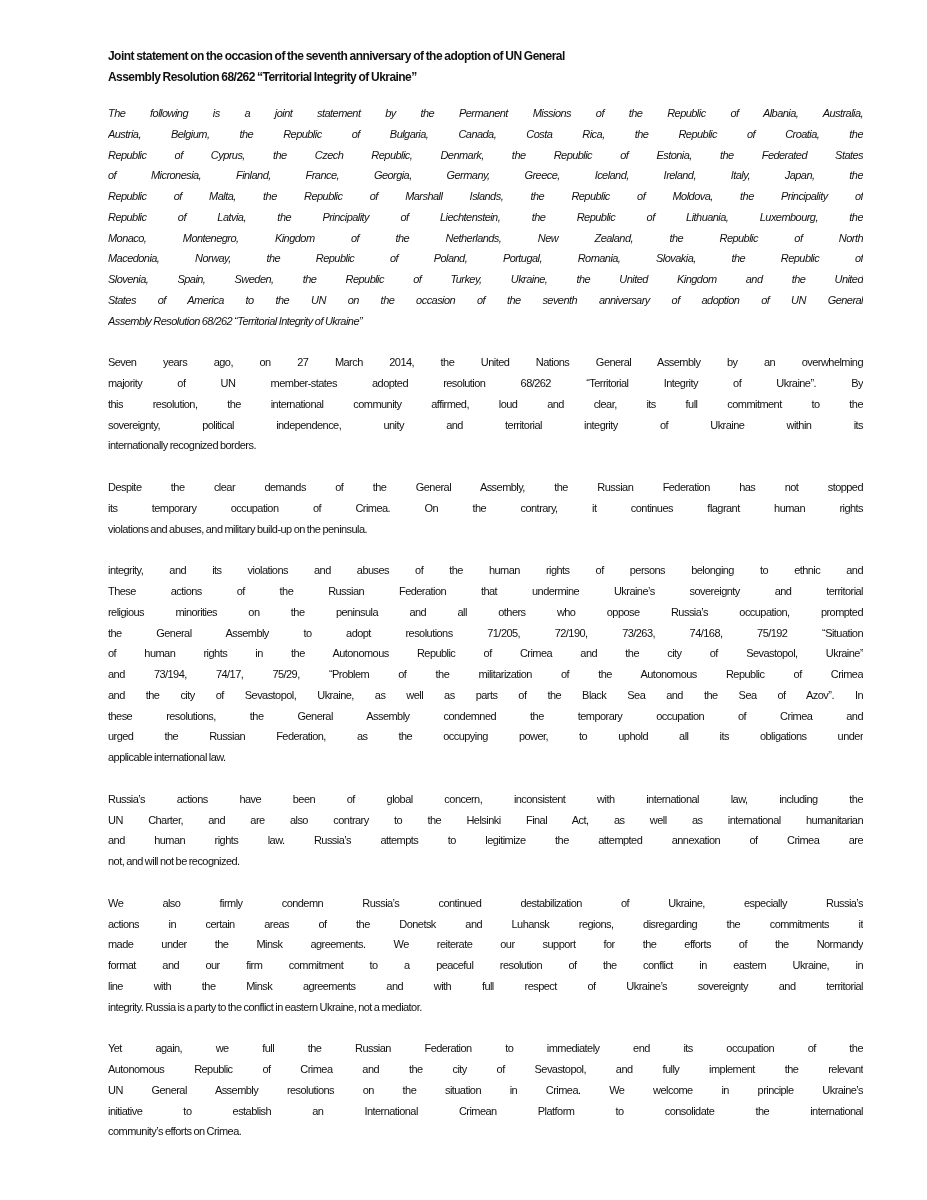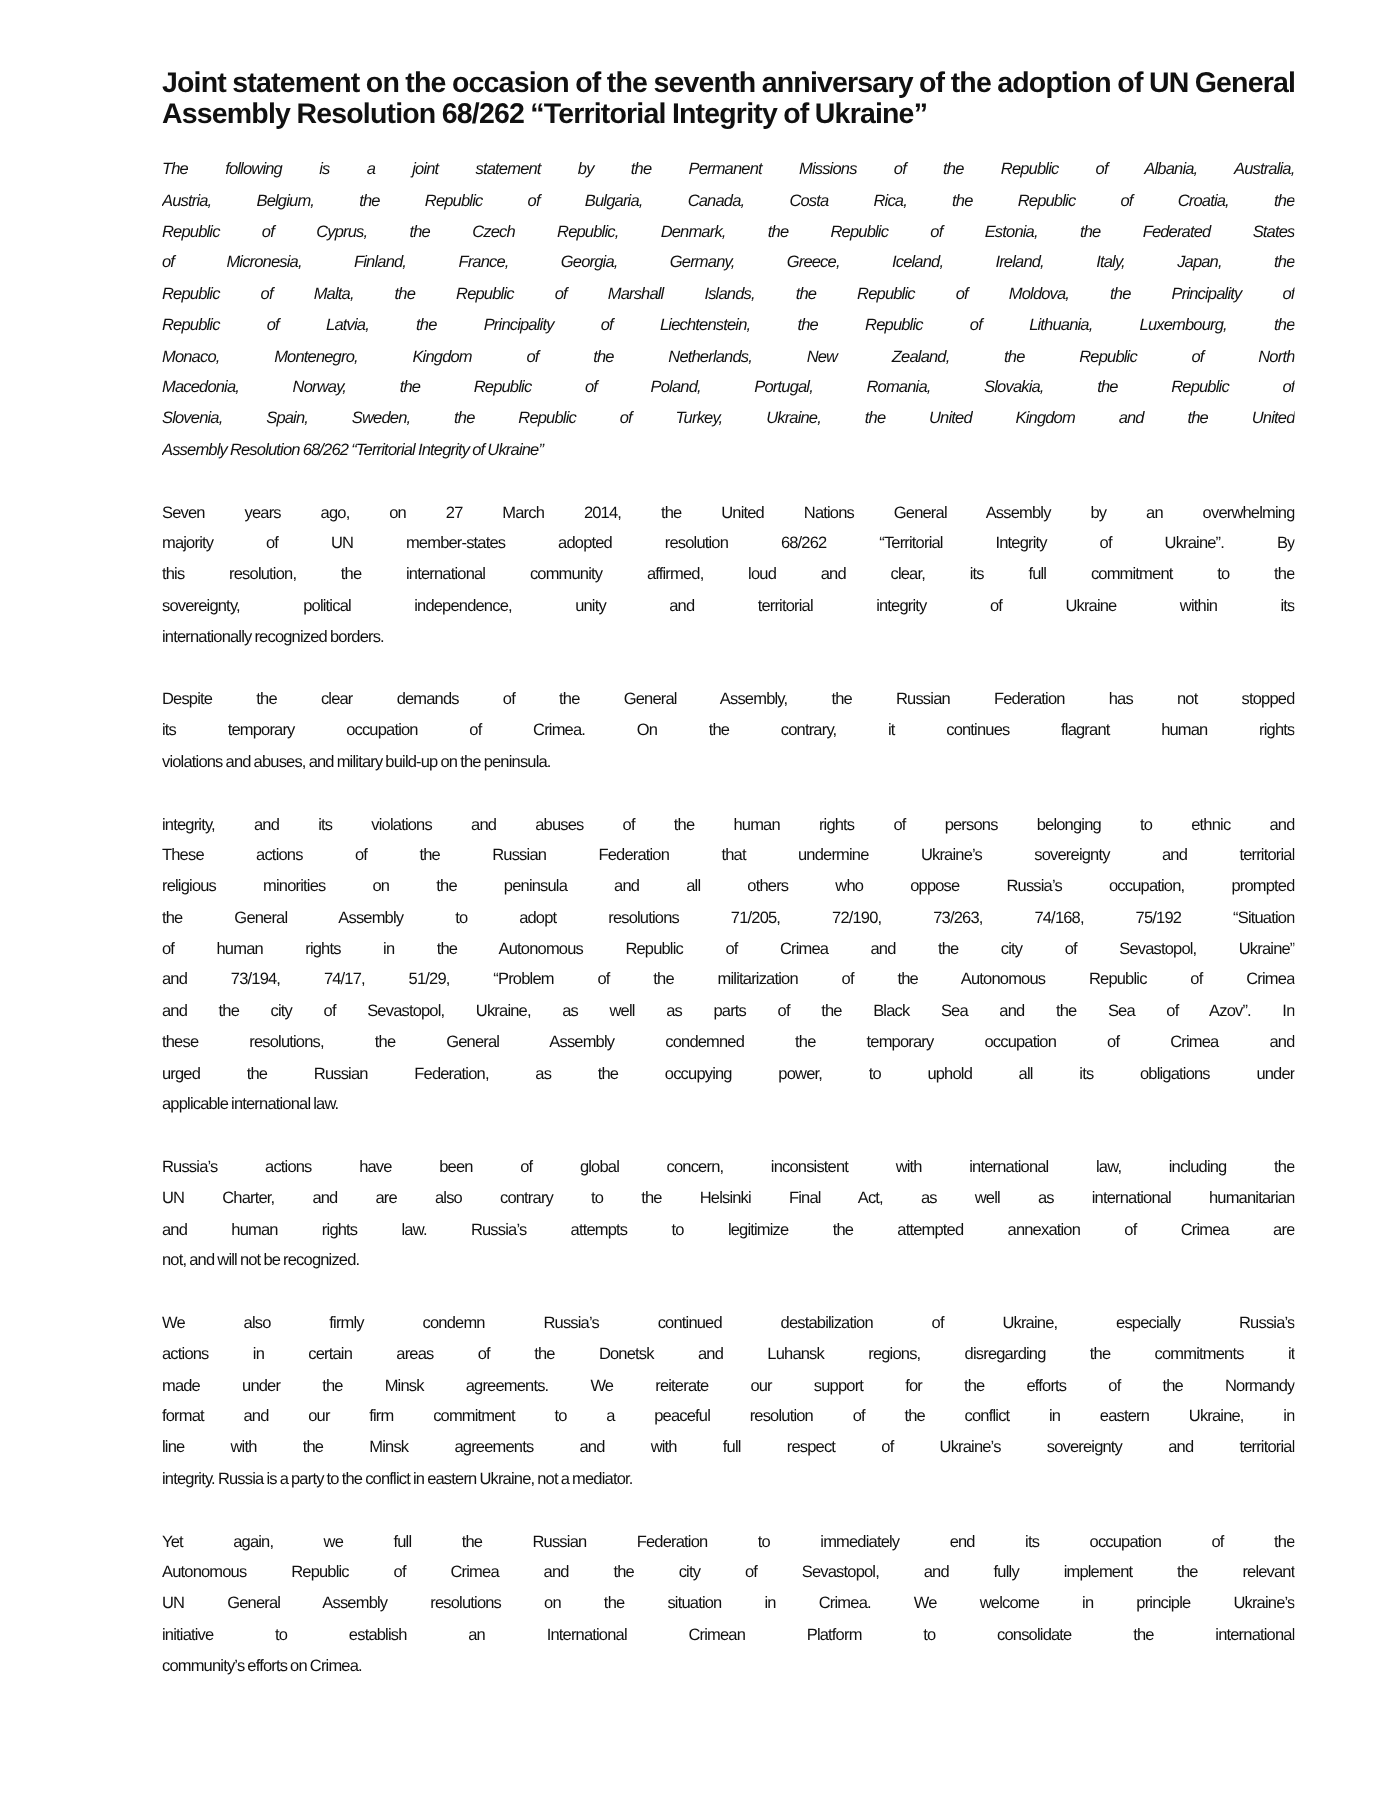--- a/index.html
+++ b/index.html
@@ -16,21 +16,21 @@
     color: #111111;
   }
   .page {
     position: absolute;
     left: 108px;
     top: 46px;
     width: 755px;
   }
   .title {
     font-weight: bold;
-    font-size: 19px;
+    font-size: 12px;
     line-height: 20.5px;
     margin: 0 0 16px 0;
     letter-spacing: -0.45px;
   }
   .line {
     display: block;
     white-space: nowrap;
   }
   .para {
     margin: 0 0 21px 0;
@@ -68,20 +68,21 @@
   <p class="para italic cond">
     <span class="line">The following is a joint statement by the Permanent Missions of the Republic of Albania, Australia,</span>
     <span class="line">Austria, Belgium, the Republic of Bulgaria, Canada, Costa Rica, the Republic of Croatia, the</span>
     <span class="line">Republic of Cyprus, the Czech Republic, Denmark, the Republic of Estonia, the Federated States</span>
     <span class="line">of Micronesia, Finland, France, Georgia, Germany, Greece, Iceland, Ireland, Italy, Japan, the</span>
     <span class="line">Republic of Malta, the Republic of Marshall Islands, the Republic of Moldova, the Principality of</span>
     <span class="line">Republic of Latvia, the Principality of Liechtenstein, the Republic of Lithuania, Luxembourg, the</span>
     <span class="line">Monaco, Montenegro, Kingdom of the Netherlands, New Zealand, the Republic of North</span>
     <span class="line">Macedonia, Norway, the Republic of Poland, Portugal, Romania, Slovakia, the Republic of</span>
     <span class="line">Slovenia, Spain, Sweden, the Republic of Turkey, Ukraine, the United Kingdom and the United</span>
+    <span class="line">States of America to the UN on the occasion of the seventh anniversary of adoption of UN General</span>
     <span class="line last">Assembly Resolution 68/262 “Territorial Integrity of Ukraine”</span>
   </p>
 
   <p class="para cond">
     <span class="line">Seven years ago, on 27 March 2014, the United Nations General Assembly by an overwhelming</span>
     <span class="line">majority of UN member-states adopted resolution 68/262 “Territorial Integrity of Ukraine”. By</span>
     <span class="line">this resolution, the international community affirmed, loud and clear, its full commitment to the</span>
     <span class="line">sovereignty, political independence, unity and territorial integrity of Ukraine within its</span>
     <span class="line last">internationally recognized borders.</span>
   </p>
@@ -91,21 +92,21 @@
     <span class="line">its temporary occupation of Crimea. On the contrary, it continues flagrant human rights</span>
     <span class="line last">violations and abuses, and military build-up on the peninsula.</span>
   </p>
 
   <p class="para cond">
     <span class="line">integrity, and its violations and abuses of the human rights of persons belonging to ethnic and</span>
     <span class="line">These actions of the Russian Federation that undermine Ukraine’s sovereignty and territorial</span>
     <span class="line">religious minorities on the peninsula and all others who oppose Russia’s occupation, prompted</span>
     <span class="line">the General Assembly to adopt resolutions 71/205, 72/190, 73/263, 74/168, 75/192 “Situation</span>
     <span class="line">of human rights in the Autonomous Republic of Crimea and the city of Sevastopol, Ukraine”</span>
-    <span class="line">and 73/194, 74/17, 51/29, “Problem of the militarization of the Autonomous Republic of Crimea</span>
+    <span class="line">and 73/194, 74/17, 75/29, “Problem of the militarization of the Autonomous Republic of Crimea</span>
     <span class="line">and the city of Sevastopol, Ukraine, as well as parts of the Black Sea and the Sea of Azov”. In</span>
     <span class="line">these resolutions, the General Assembly condemned the temporary occupation of Crimea and</span>
     <span class="line">urged the Russian Federation, as the occupying power, to uphold all its obligations under</span>
     <span class="line last">applicable international law.</span>
   </p>
 
   <p class="para cond">
     <span class="line">Russia’s actions have been of global concern, inconsistent with international law, including the</span>
     <span class="line">UN Charter, and are also contrary to the Helsinki Final Act, as well as international humanitarian</span>
     <span class="line">and human rights law. Russia’s attempts to legitimize the attempted annexation of Crimea are</span>

